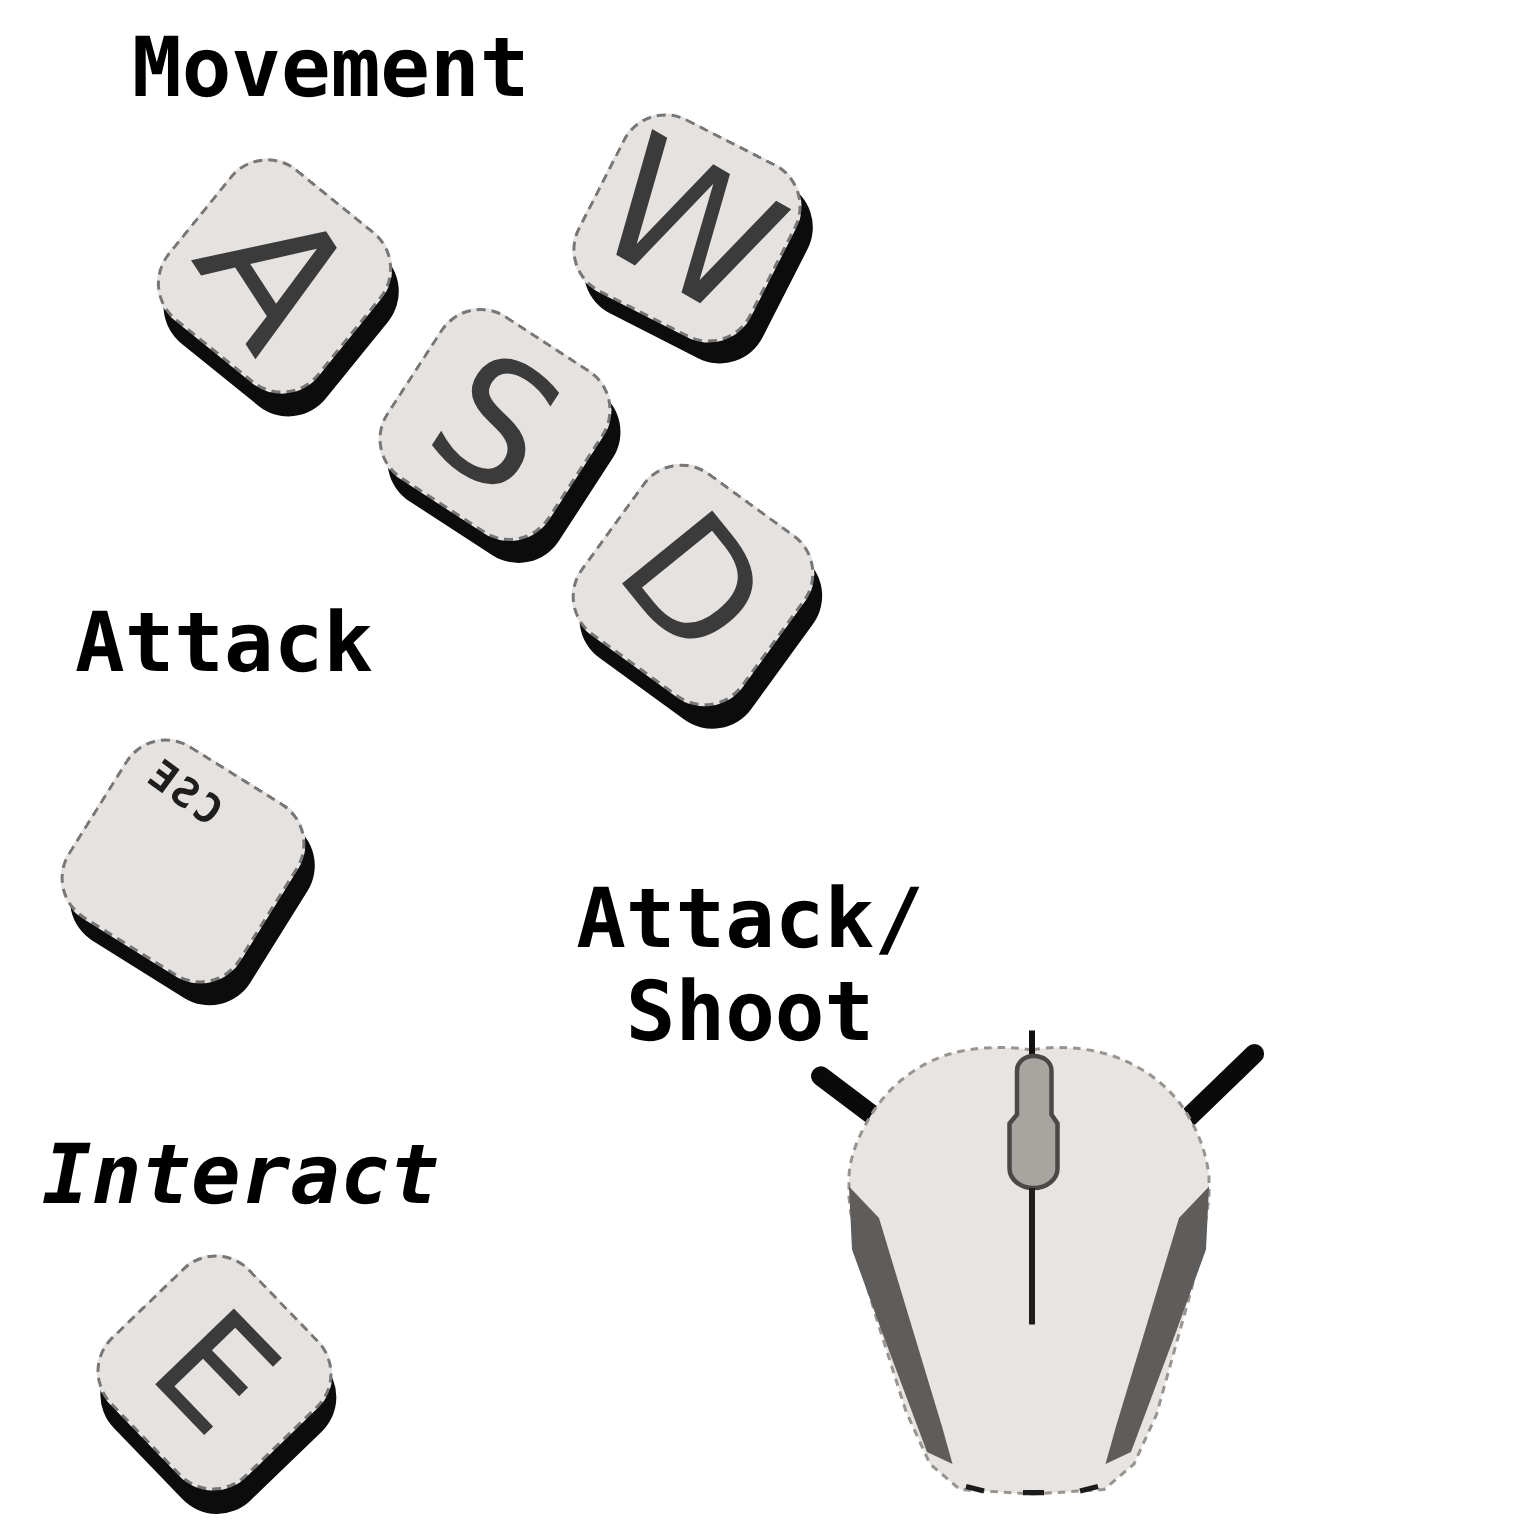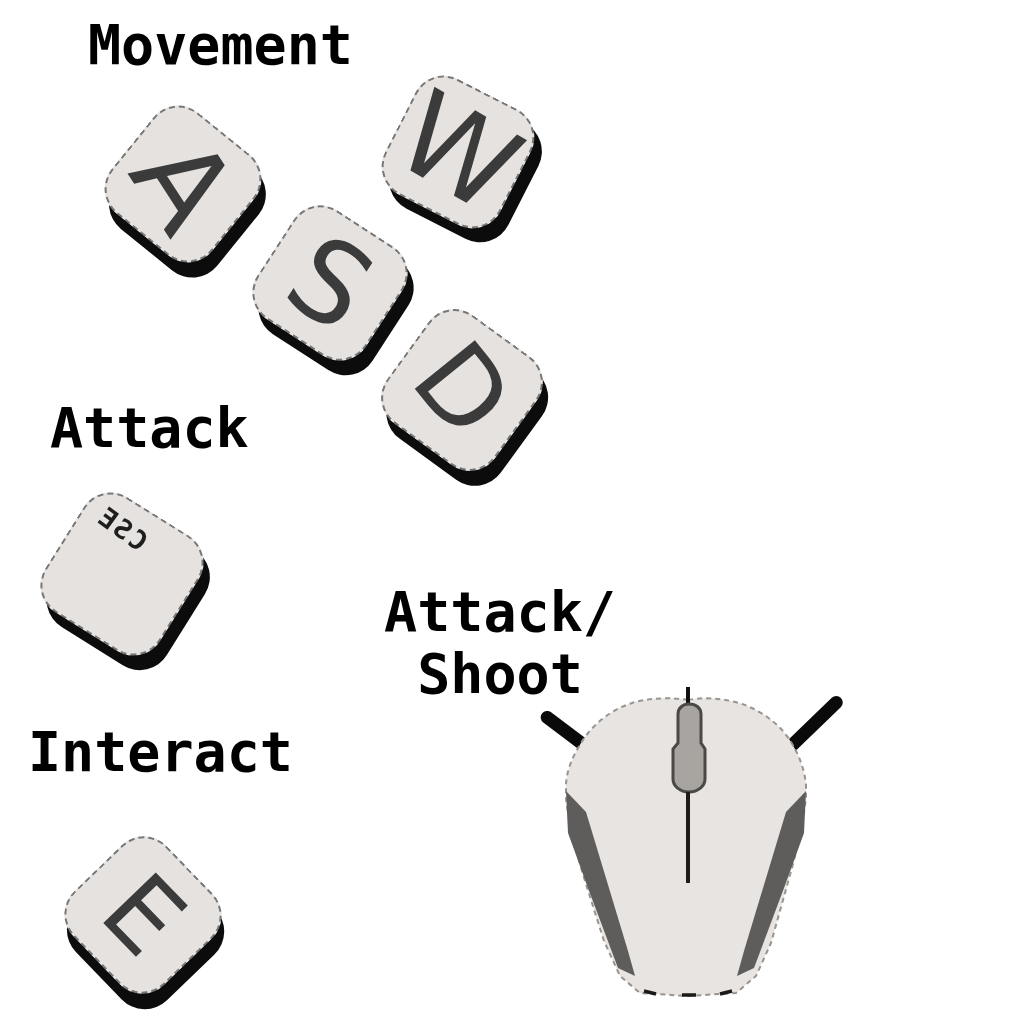--- a/index.html
+++ b/index.html
@@ -20,21 +20,21 @@
     position:relative;width:900px;height:1024px;overflow:hidden;
     background:var(--background);
     font-family:"DejaVu Sans Mono","Liberation Mono",monospace;
   }
   .label{
     position:absolute;font-weight:bold;font-size:55px;line-height:55px;
     color:var(--label-text);white-space:nowrap;
   }
   .label-movement{left:88px;top:18px;}
   .label-pause{left:50px;top:401px;}
-  .label-interact{left:28px;top:725px;}
+  .label-interact{left:28px;top:756px;font-style:italic;}
   .label-attack{left:355px;top:581px;width:290px;text-align:center;line-height:62px;}
   .label-aim{left:737px;top:615px;}
 
   .key{
     position:absolute;background:var(--key-fill);
     border:2px dashed var(--key-border);border-radius:32px;
     box-shadow:13px 9px 0 var(--key-shadow);
     display:flex;align-items:center;justify-content:center;
   }
   .key .letter{

